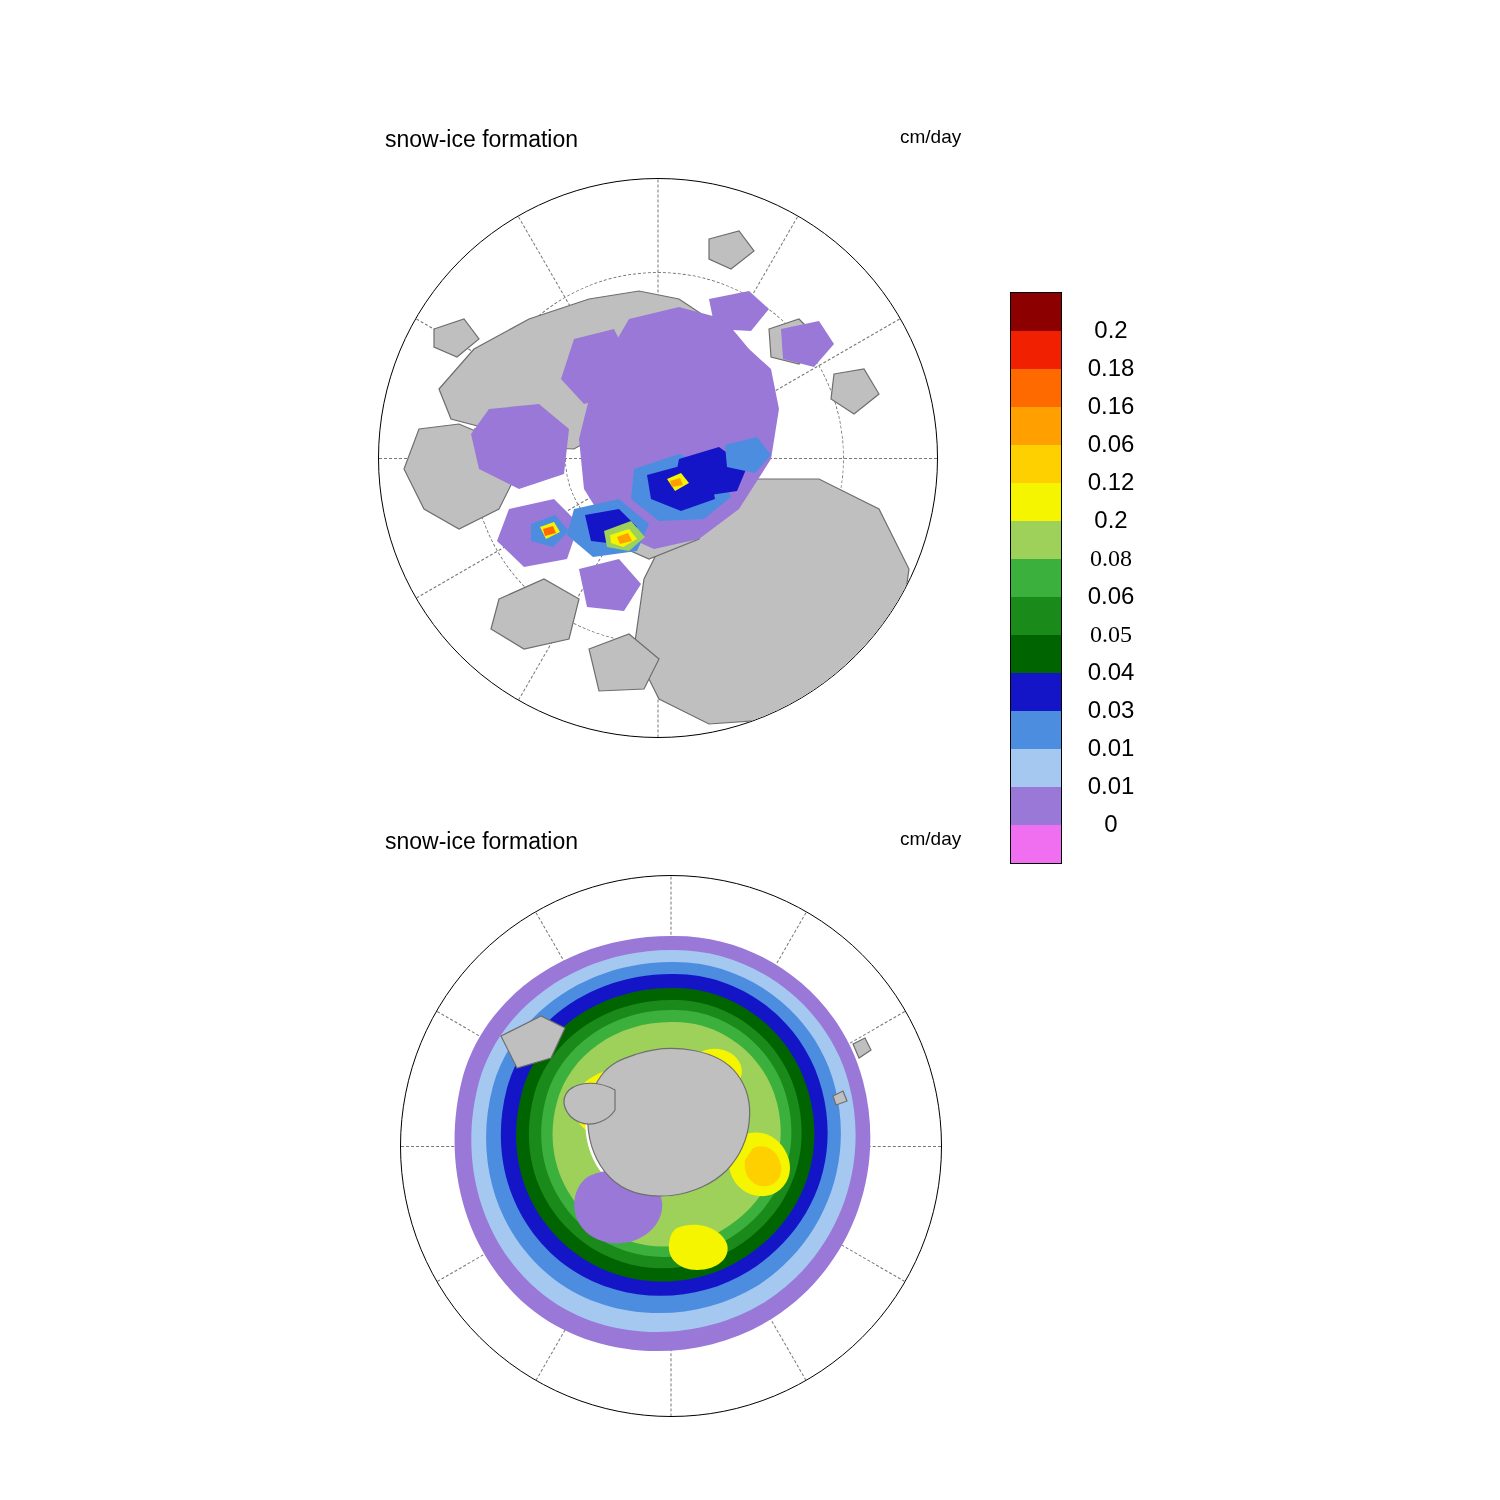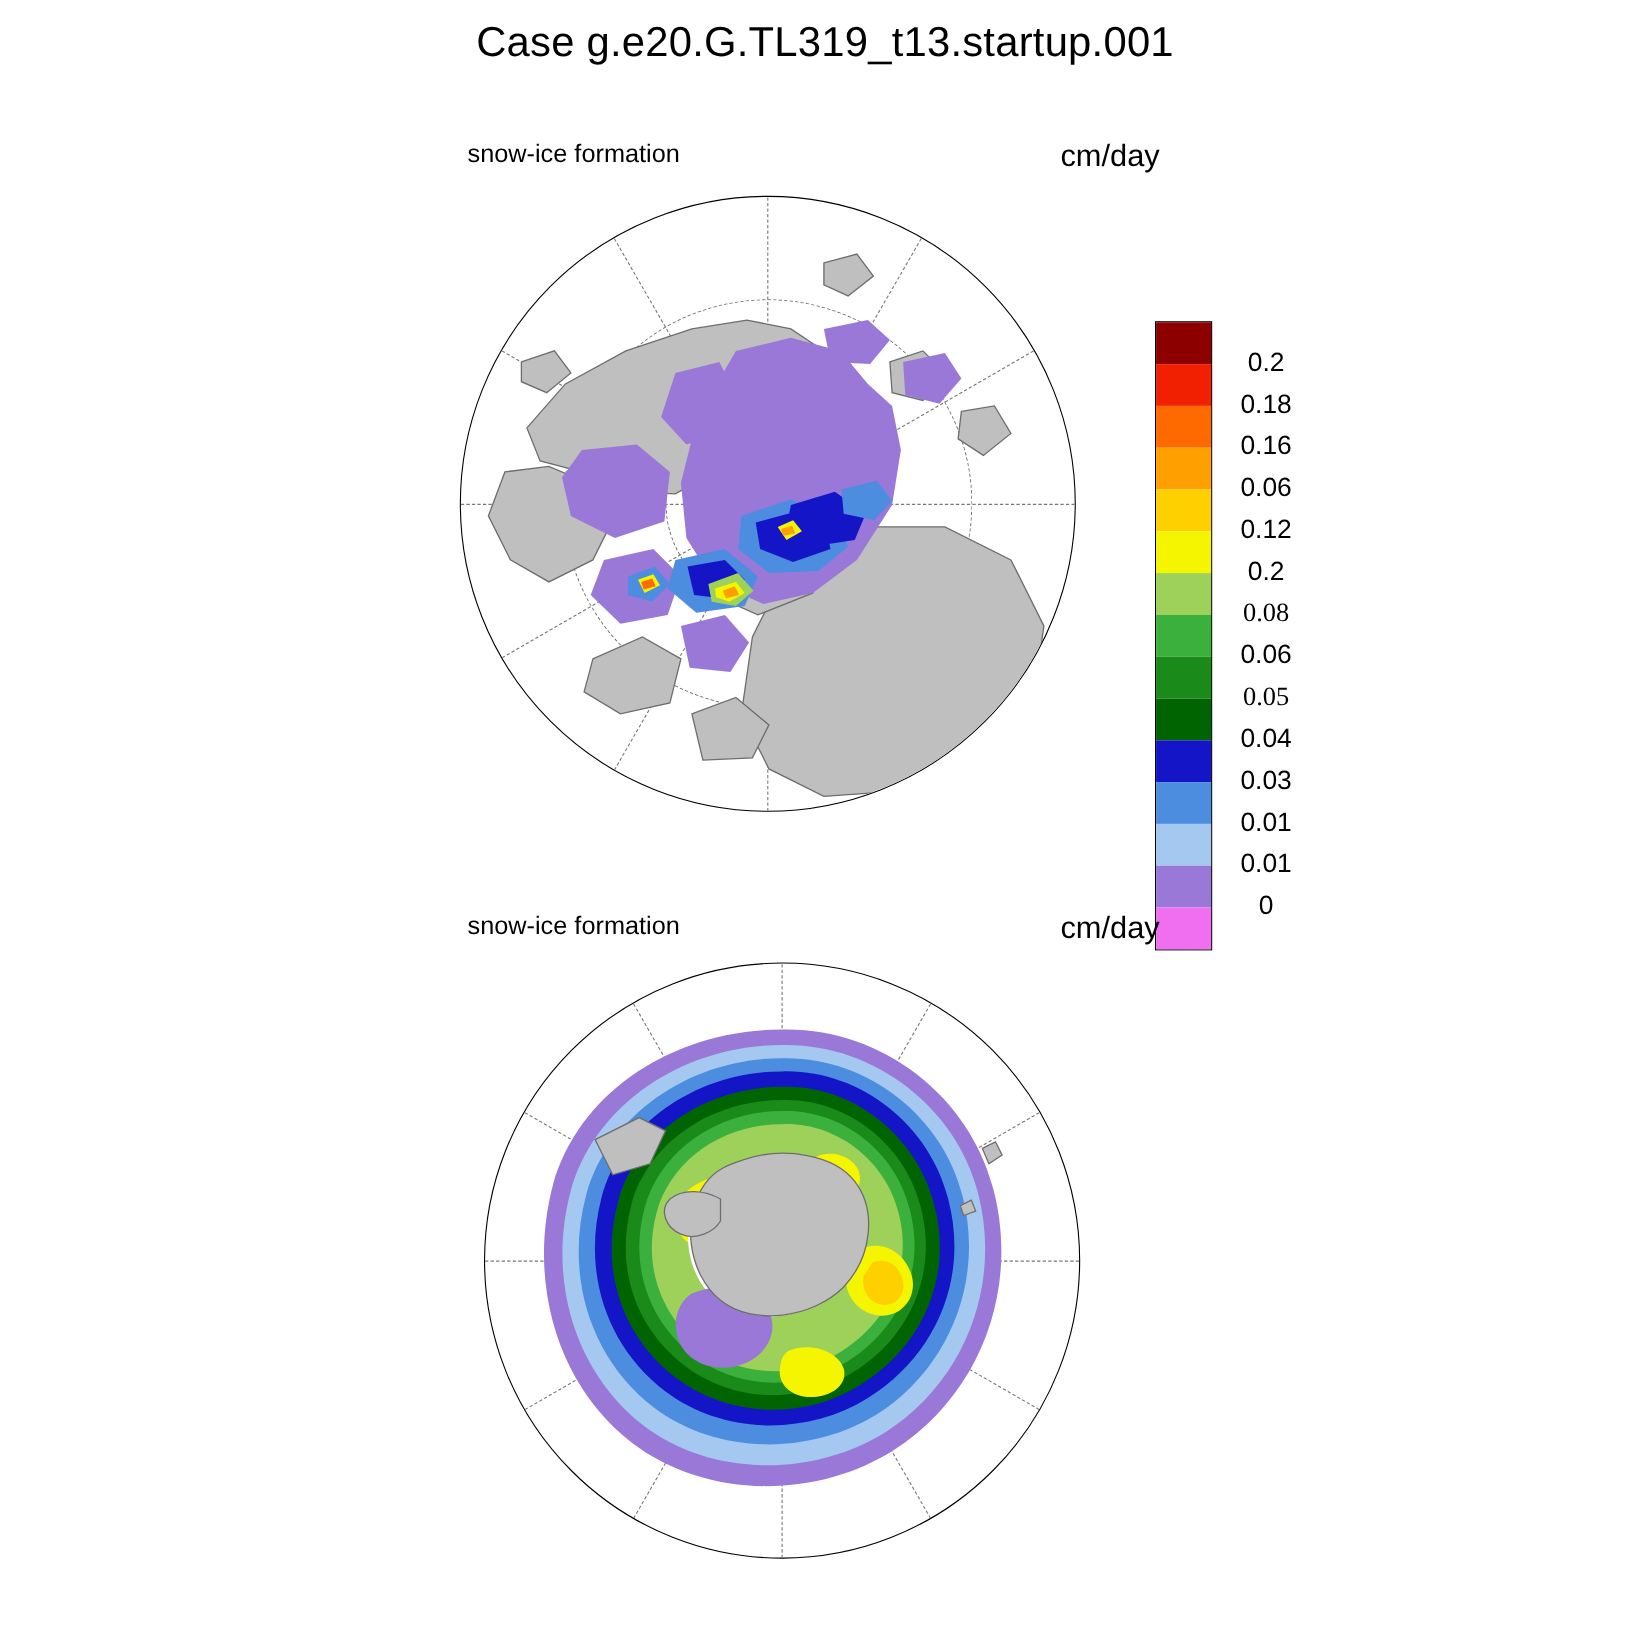--- a/index.html
+++ b/index.html
@@ -24,34 +24,33 @@
   }
   .title-line {
     font-size: 38px;
     line-height: 50px;
     letter-spacing: 0.2px;
   }
   .panel {
     position: absolute;
     left: 0;
     width: 1404px;
-    margin-left: 40px;
   }
   .panel-north { top: 110px; height: 680px; }
   .panel-south { top: 800px; height: 700px; }
 
   .panel-label-left {
     position: absolute;
     font-size: 23px;
     left: 385px;
   }
   .panel-label-right {
     position: absolute;
-    font-size: 28px;
-    left: 924px;
+    font-size: 19px;
+    left: 900px;
   }
 
   .map-wrap {
     position: absolute;
     left: 330px;
     width: 660px;
     height: 560px;
   }
   .map-north { top: 60px; }
   .map-south { top: 70px; }
@@ -110,21 +109,20 @@
     width: 86px;
     text-align: center;
     transform: translateY(-50%);
     white-space: nowrap;
   }
 </style>
 </head>
 <body>
 
 <div class="title-block">
-  <div class="title-line">Case g.e20.G.TL319_t13.startup.001</div>
 </div>
 
 <div class="panel panel-north">
   <div class="panel-label-left" style="top:16px;">snow-ice formation</div>
   <div class="panel-label-right" style="top:16px;">cm/day</div>
 
   <div class="map-wrap map-north">
     <div class="globe globe-north">
 
       <div class="grat-circle" style="left:93px; top:93px; width:372px; height:372px;"></div>

